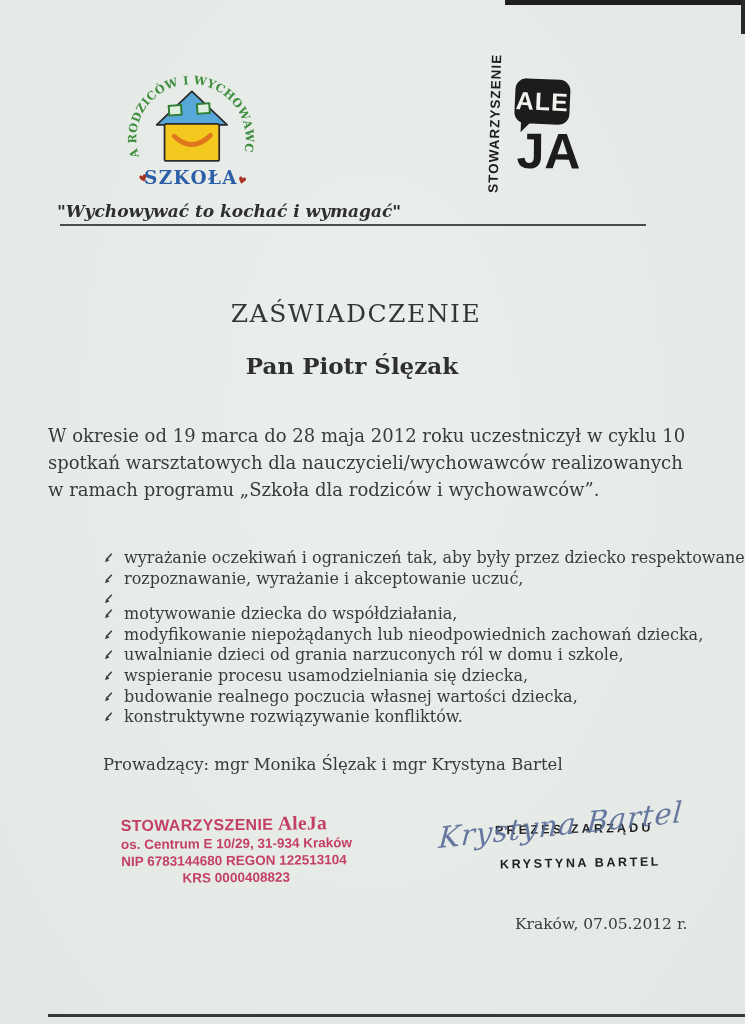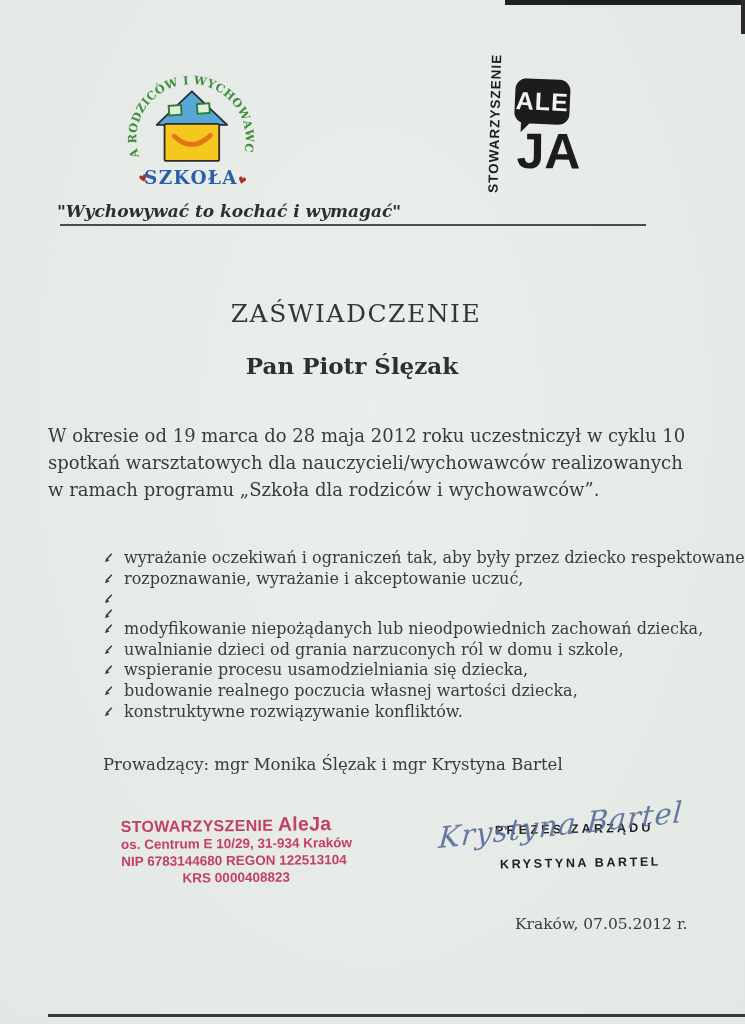--- a/index.html
+++ b/index.html
@@ -78,21 +78,21 @@
   .program-list li svg{flex:0 0 auto;margin-top:5px;}
   .facilitators{position:absolute;left:103px;top:755px;font-size:16.5px;color:#3a3a3c;}
 
   
   .org-stamp{
     position:absolute;left:121px;top:812px;width:248px;
     font-family:"Liberation Sans", sans-serif;font-weight:bold;
     color:#c33f66;line-height:1.25;transform:rotate(-0.5deg);
   }
   .org-stamp .l1{font-size:16px;letter-spacing:.3px;}
-  .org-stamp .l1 .big{font-size:19.5px;}
+  .org-stamp .l1 .big{font-size:19.5px;font-family:Liberation Serif, serif;}
   .org-stamp .l2,.org-stamp .l3{font-size:13.5px;}
   .org-stamp .l4{font-size:13.5px;text-align:center;width:230px;}
 
   
   .pres-stamp{position:absolute;left:440px;top:798px;width:230px;height:84px;}
   .pres-title{
     position:absolute;left:55px;top:24px;white-space:nowrap;
     font-family:"Liberation Sans", sans-serif;font-weight:bold;
     font-size:12.5px;letter-spacing:3.2px;color:#1f1f1f;transform:rotate(-1deg);
   }
@@ -173,20 +173,21 @@
       <svg width="9" height="10" viewBox="0 0 9 10">
           <path d="M7.8 0.8 L3.4 5.6" stroke="#3a3a3a" stroke-width="1.5" fill="none"></path>
           <path d="M1.0 9.2 L5.4 7.6 L2.5 4.6 Z" fill="#3a3a3a"></path>
         </svg>
     </li>
     <li>
       <svg width="9" height="10" viewBox="0 0 9 10">
           <path d="M7.8 0.8 L3.4 5.6" stroke="#3a3a3a" stroke-width="1.5" fill="none"></path>
           <path d="M1.0 9.2 L5.4 7.6 L2.5 4.6 Z" fill="#3a3a3a"></path>
         </svg>
+      <span>motywowanie dziecka do współdziałania,</span>
     </li>
     <li>
       <svg width="9" height="10" viewBox="0 0 9 10">
           <path d="M7.8 0.8 L3.4 5.6" stroke="#3a3a3a" stroke-width="1.5" fill="none"></path>
           <path d="M1.0 9.2 L5.4 7.6 L2.5 4.6 Z" fill="#3a3a3a"></path>
         </svg>
       <span>modyfikowanie niepożądanych lub nieodpowiednich zachowań dziecka,</span>
     </li>
     <li>
       <svg width="9" height="10" viewBox="0 0 9 10">

